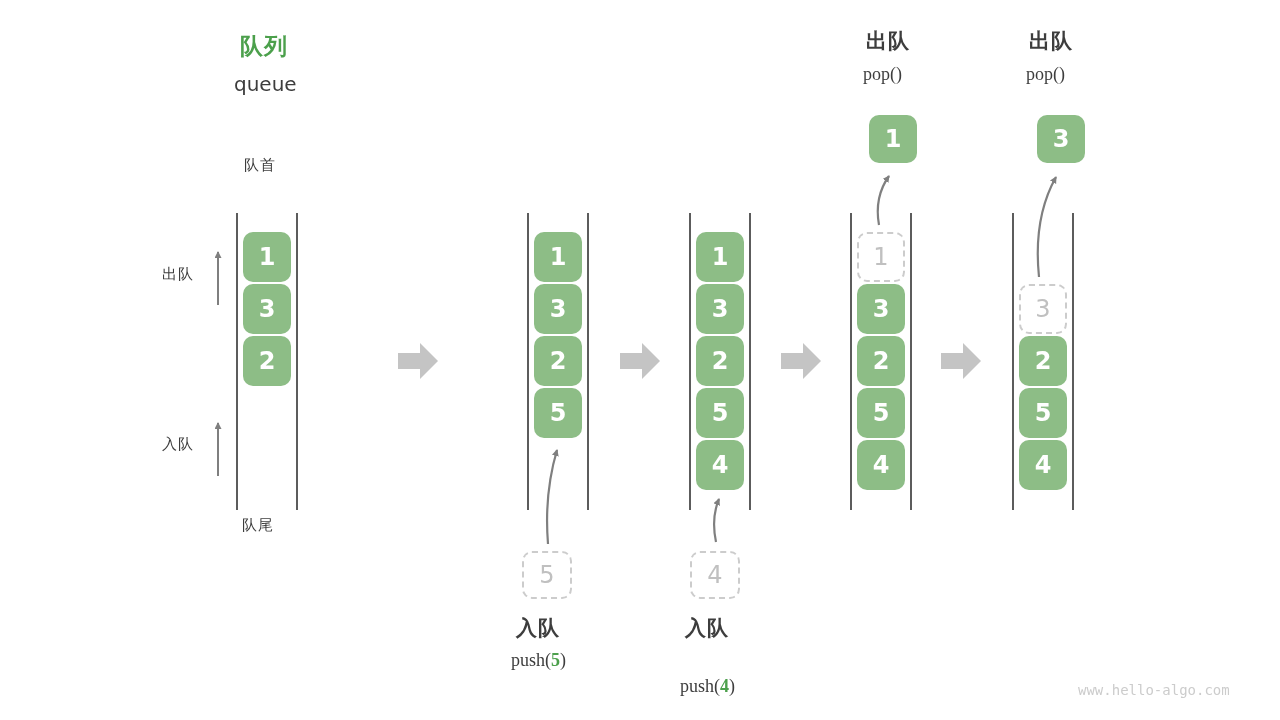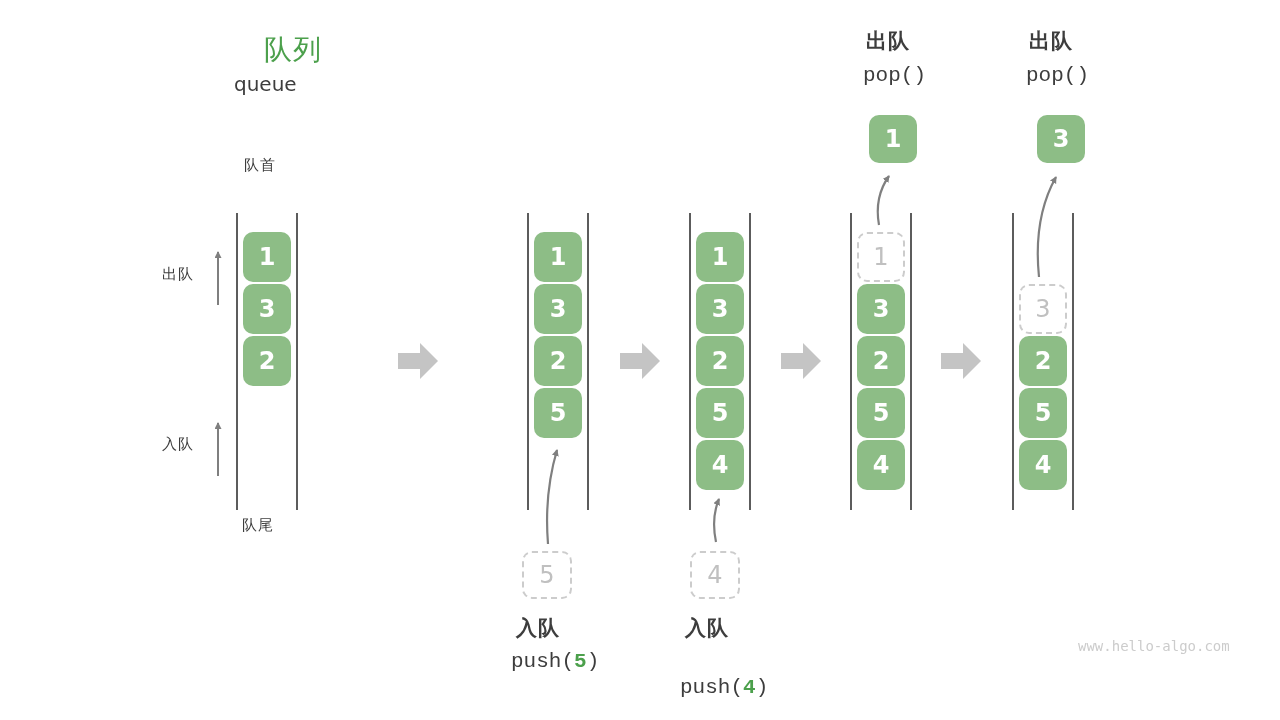--- a/index.html
+++ b/index.html
@@ -34,24 +34,24 @@
     display:flex;align-items:center;justify-content:center;
   }
   
   .popped{
     position:absolute;width:48px;height:48px;border-radius:10px;
     background:var(--box-green);color:#fff;font-size:24px;font-weight:bold;
     display:flex;align-items:center;justify-content:center;
   }
   .zh{color:var(--text-dark);font-size:21px;font-weight:600;letter-spacing:1px;white-space:nowrap;}
   .zh-bold{color:var(--text-dark);font-size:15px;font-weight:normal;letter-spacing:1px;white-space:nowrap;}
-  .title-zh{color:var(--accent-green);font-size:28px;font-weight:normal;letter-spacing:1px;margin-left:24px;}
+  .title-zh{color:var(--accent-green);font-size:23px;font-weight:bold;letter-spacing:1px;}
   .title-en{color:var(--text-dark);font-size:20px;}
   .code{
-    font-family:Liberation Mono, monospace;font-size:21px;color:var(--text-dark);
+    font-family:Liberation Serif, serif;font-size:18px;color:var(--text-dark);
     white-space:nowrap;
   }
   .code .arg{color:var(--accent-green);font-weight:bold;}
   .watermark{
     font-family:"DejaVu Sans Mono",monospace;font-size:14px;color:var(--watermark-gray);
   }
   svg.overlay{position:absolute;left:0;top:0;pointer-events:none;}
 </style>
 </head>
 <body>
@@ -108,21 +108,21 @@
   <div class="col" style="left:1012px">
     <div class="ghost" style="top:71px">3</div>
     <div class="qbox" style="top:123px">2</div>
     <div class="qbox" style="top:175px">5</div>
     <div class="qbox" style="top:227px">4</div>
   </div>
   <div class="popped" style="left:1037px;top:115px">3</div>
   <div class="abs zh" style="left:1029px;top:27px">出队</div>
   <div class="abs code" style="left:1026px;top:64px"><span>pop(</span><span class="arg"></span><span>)</span></div>
 
-  <div class="abs watermark" style="left:1078px;top:638px">www.hello-algo.com</div>
+  <div class="abs watermark" style="left:1078px;top:682px">www.hello-algo.com</div>
 
   <svg class="overlay" width="1280" height="720" viewBox="0 0 1280 720">
     <defs>
       <marker id="ah" markerWidth="8" markerHeight="8" refX="6" refY="3.5" orient="auto" markerUnits="userSpaceOnUse">
         <path d="M0,0 L7,3.5 L0,7 Z" fill="#7f7f7f"></path>
       </marker>
     </defs>
 
     <line x1="218" y1="305" x2="218" y2="252" stroke="#7f7f7f" stroke-width="2" marker-end="url(#ah)"></line>
     <line x1="218" y1="476" x2="218" y2="423" stroke="#7f7f7f" stroke-width="2" marker-end="url(#ah)"></line>

